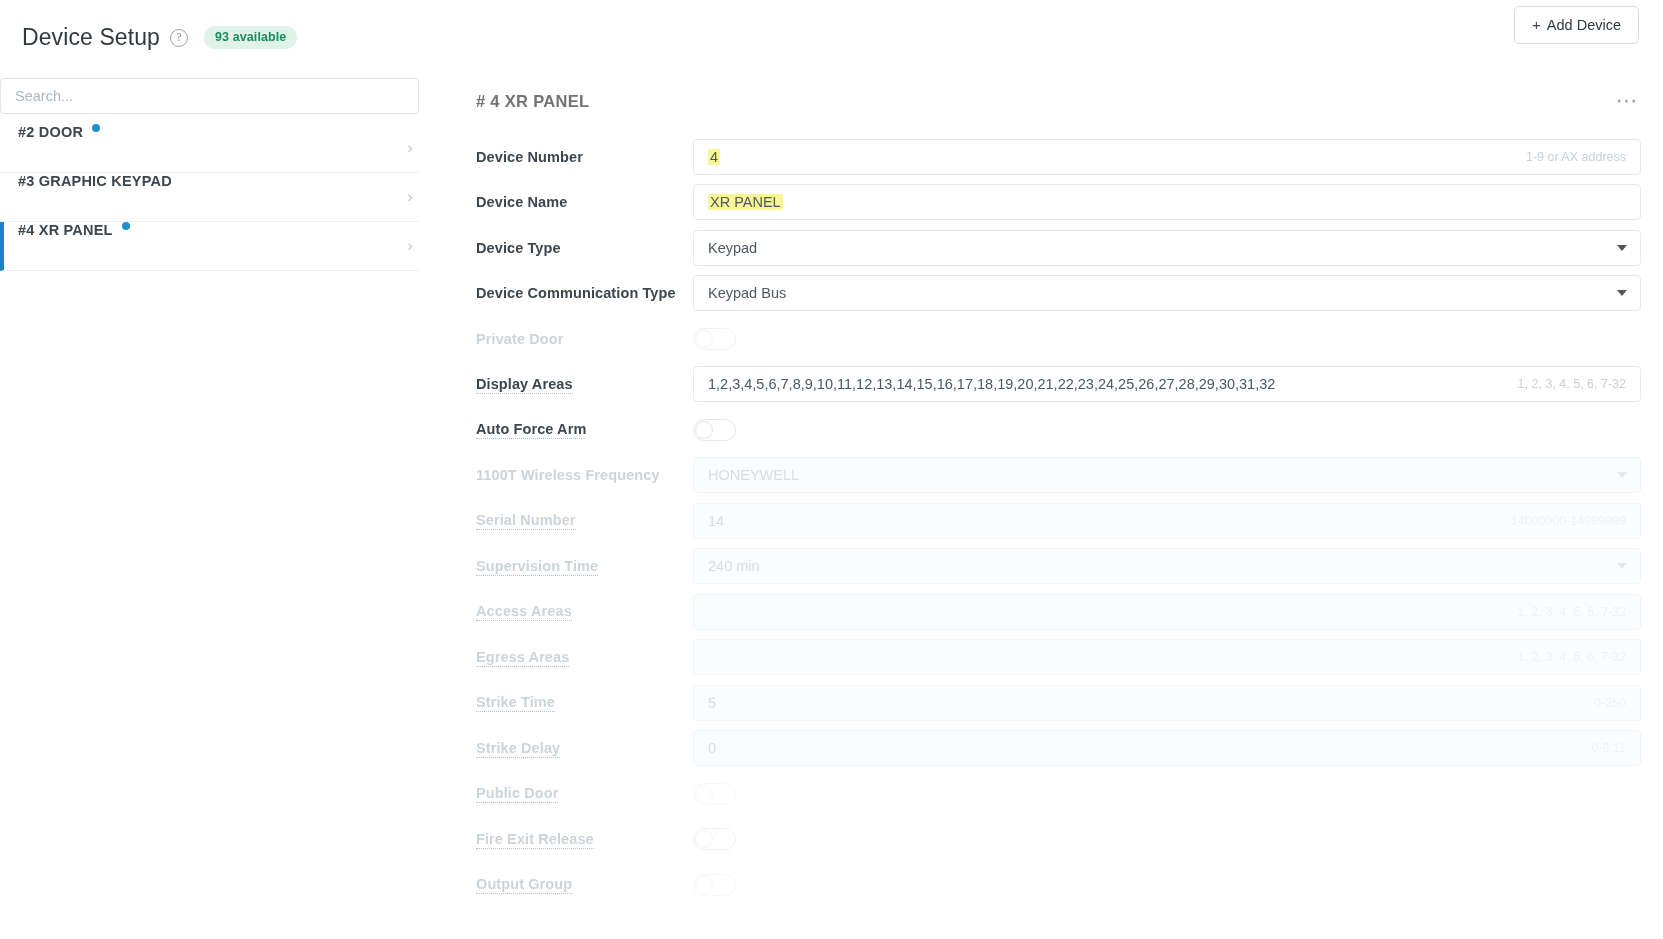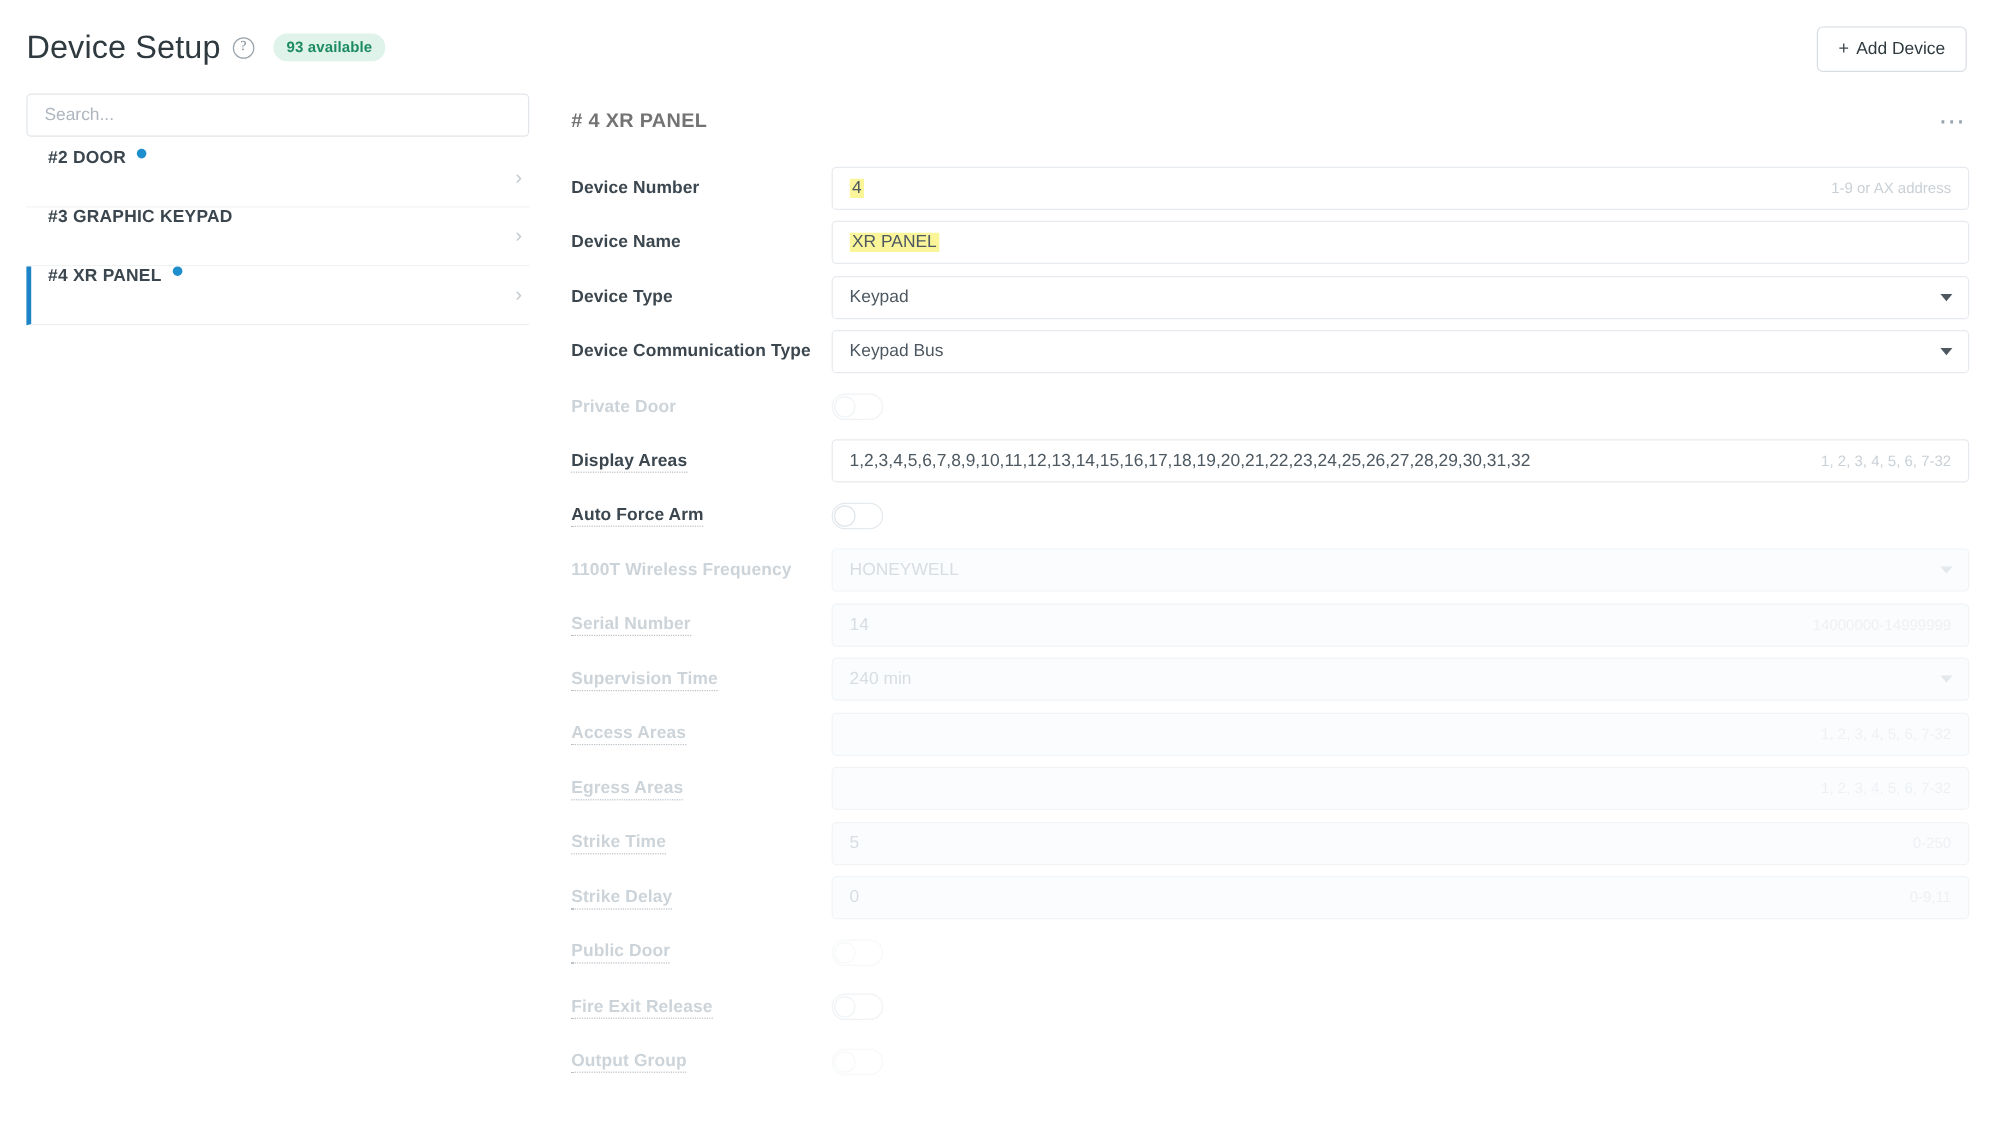--- a/index.html
+++ b/index.html
@@ -17,21 +17,21 @@
     position: relative;
     height: 78px;
     padding: 24px 24px 0 22px;
   }
   .title-row {
     display: flex;
     align-items: center;
     gap: 10px;
   }
   .page-title {
-    font-size: 27px;
+    font-size: 23px;
     font-weight: 400;
     letter-spacing: .1px;
     color: #2f3a40;
   }
   .help-icon {
     width: 18px; height: 18px;
     border: 1.4px solid #9aa4ac;
     border-radius: 50%;
     color: #7d878f;
     font-size: 11.5px;
@@ -46,41 +46,40 @@
     background: #dff3ea;
     color: #1d8b62;
     font-size: 12.5px;
     font-weight: bold;
     border-radius: 11px;
     padding: 4px 11px 5px;
     letter-spacing: .1px;
   }
   .add-device-btn {
     position: absolute;
-    top: 22px;
+    top: 6px;
     right: 24px;
     border: 1px solid #d8dde2;
     background: #fff;
     border-radius: 5px;
     font-size: 14.5px;
     color: #2f3a40;
     padding: 9px 17px 10px;
     cursor: pointer;
     font-family: "Liberation Sans", sans-serif;
     white-space: nowrap;
   }
   .add-device-btn .plus { margin-right: 6px; font-size: 15px; color: #3a444b; }
 
   
   .body-wrap { display: flex; align-items: flex-start; }
 
   
   .sidebar {
     width: 440px;
-    padding-left: 22px;
     flex: 0 0 440px;
   }
   .search-box {
     width: 419px;
     height: 36px;
     border: 1px solid #e2e6ea;
     border-radius: 4px;
     padding: 0 14px;
     font-size: 14.5px;
     color: #4a545c;

